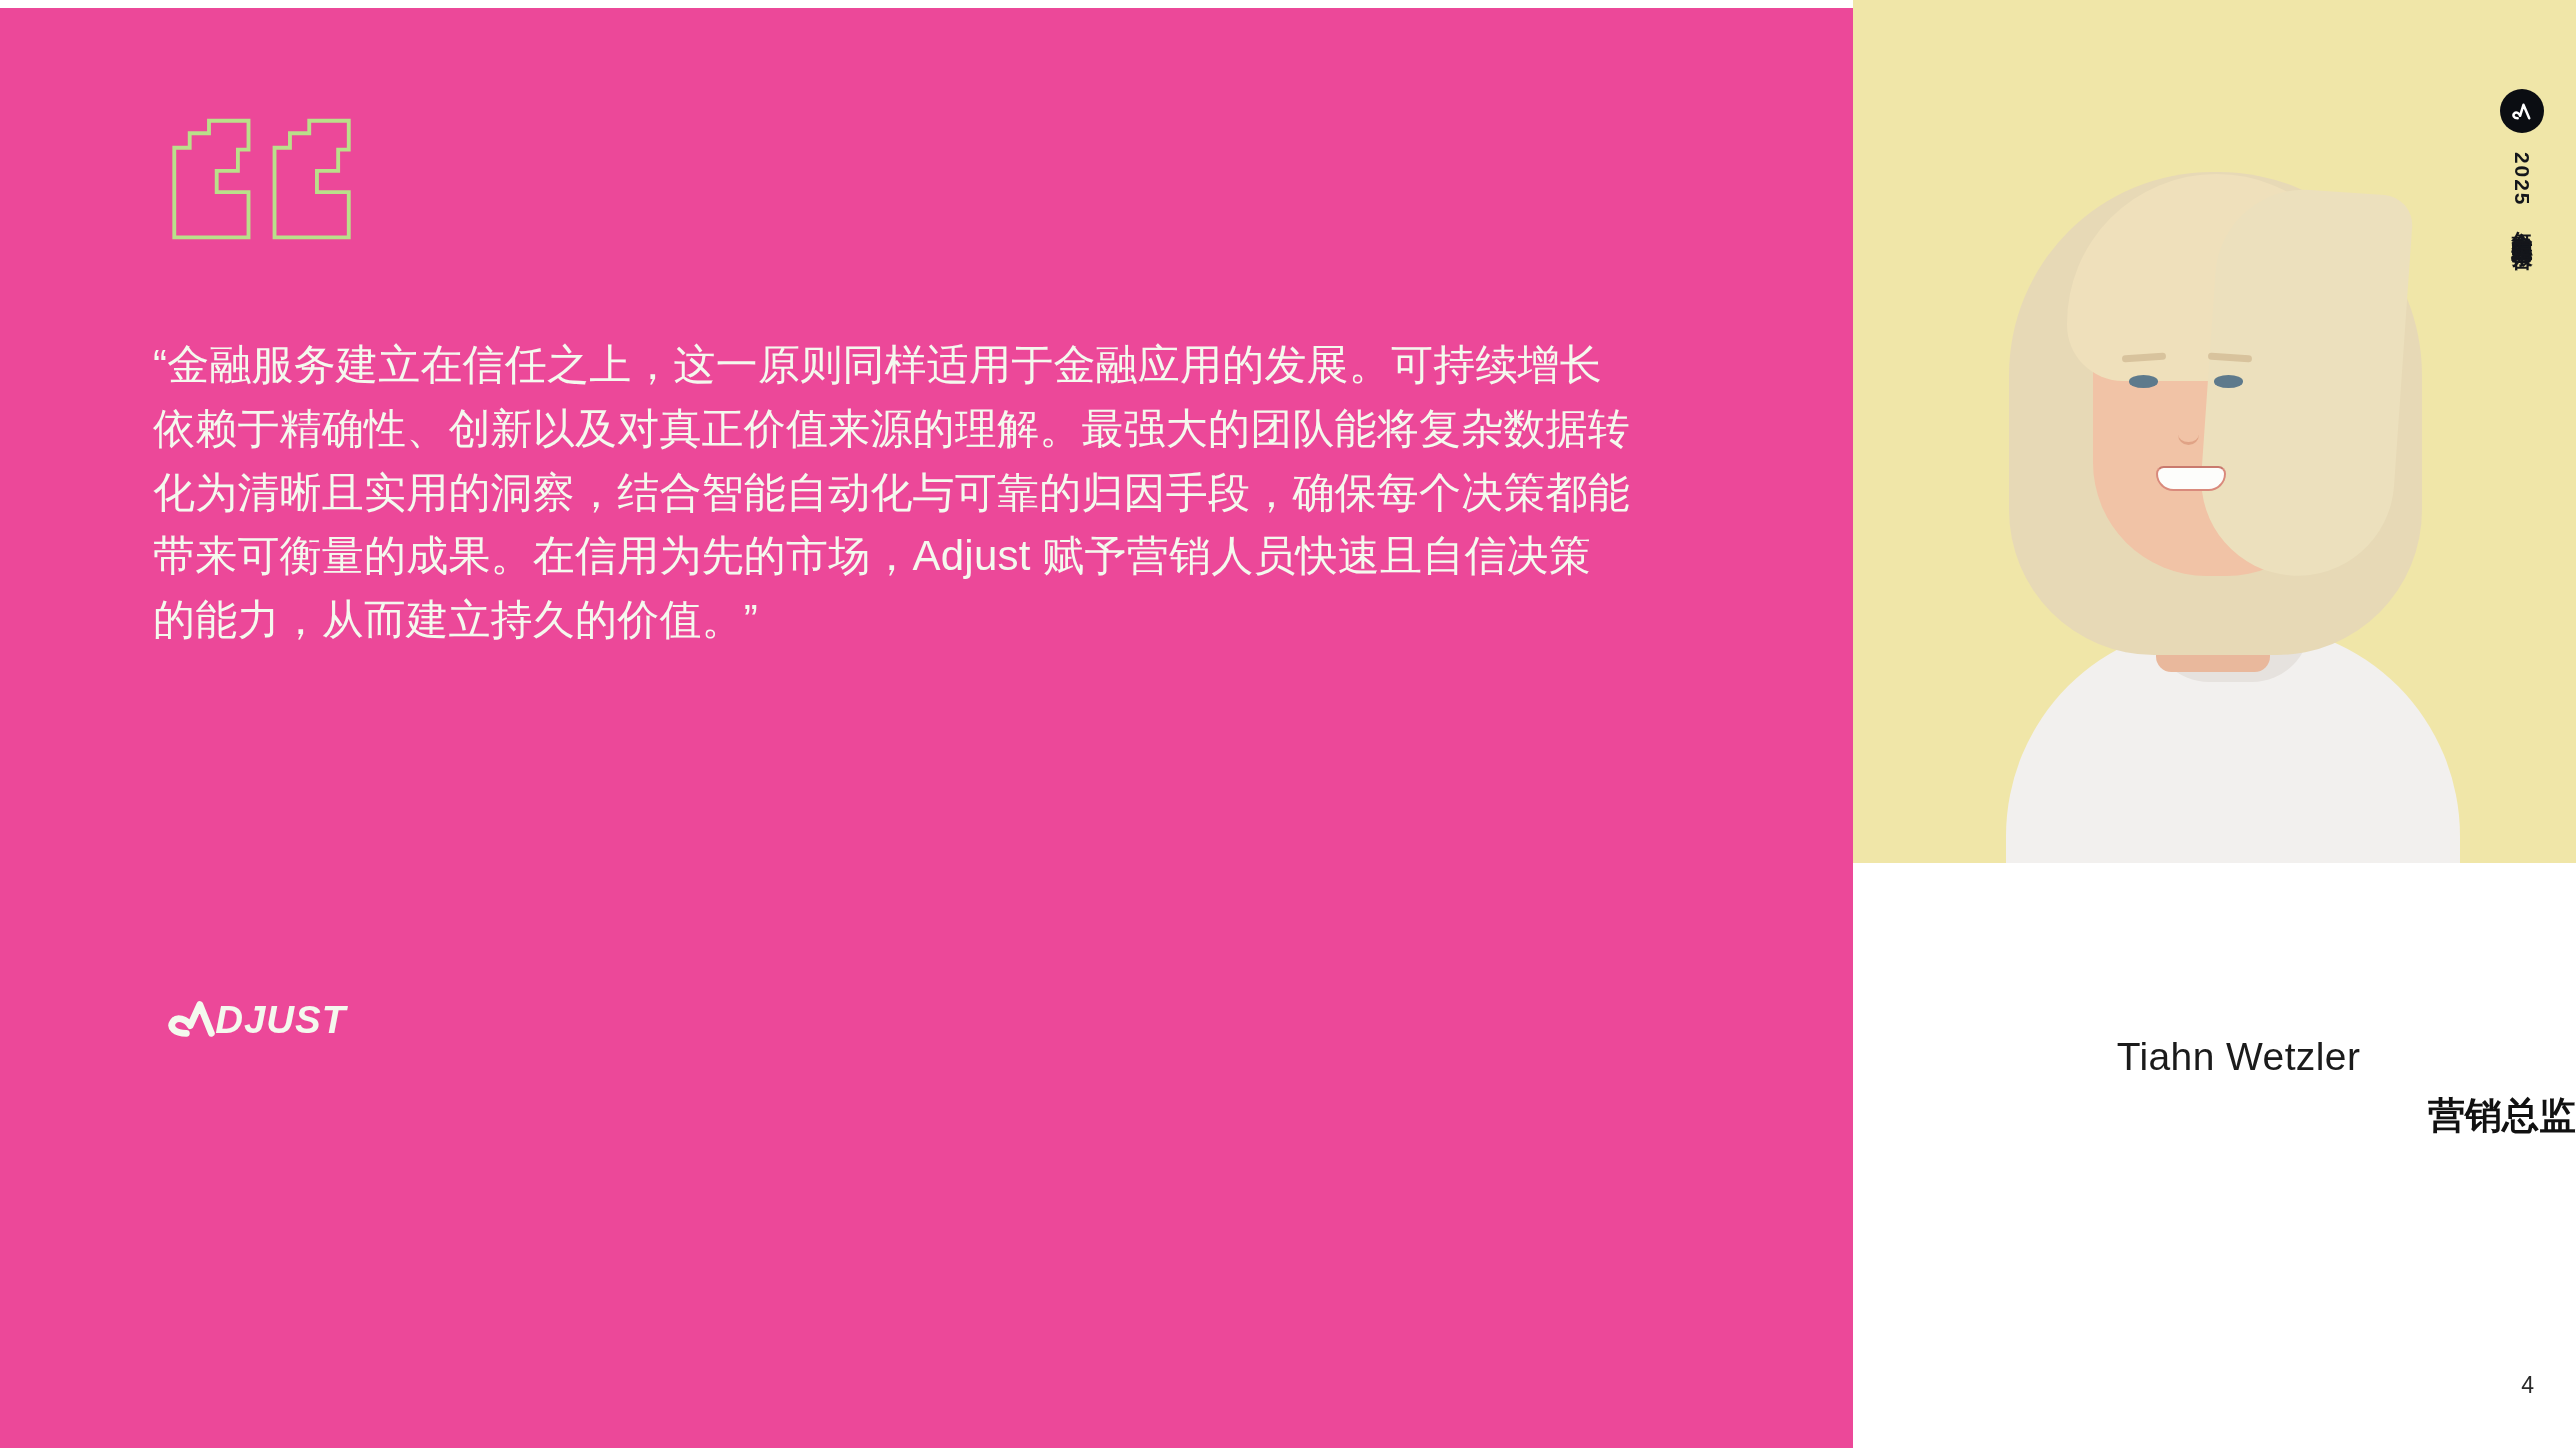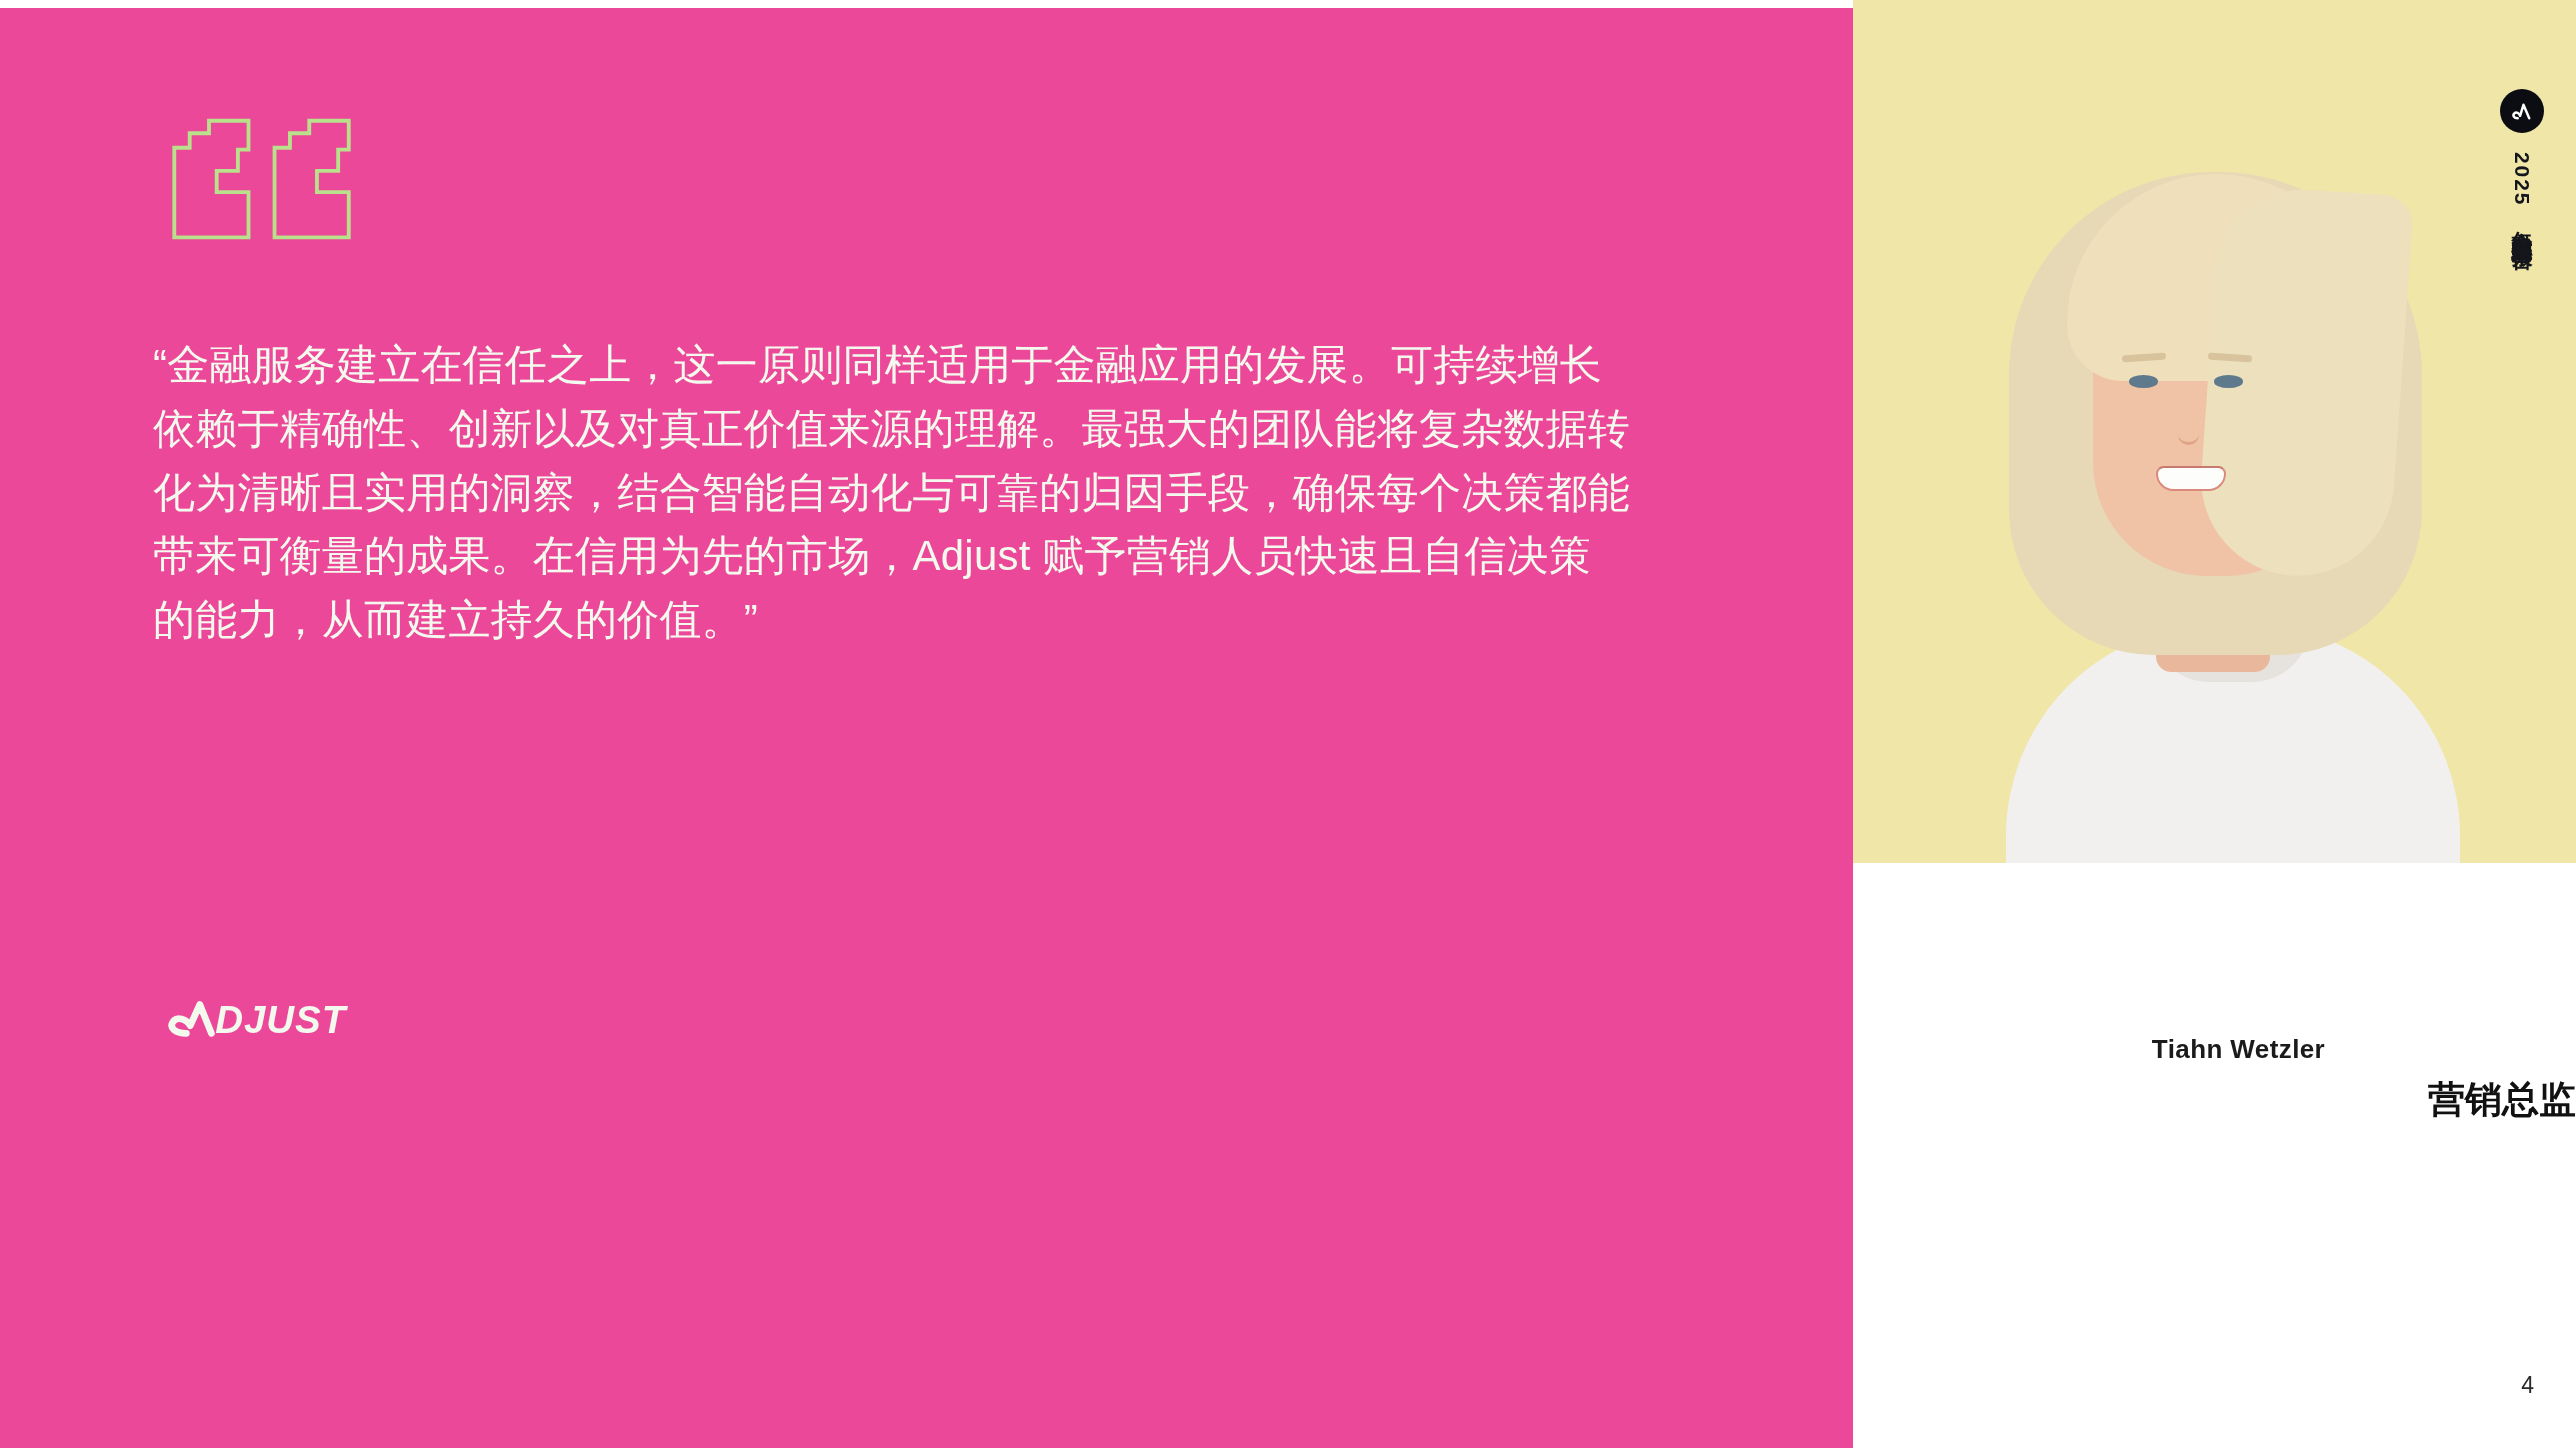--- a/index.html
+++ b/index.html
@@ -190,22 +190,22 @@
   }
 
   
   .caption{
     position:absolute;
     left:0; top:1033px;
     width:723px;
     text-align:center;
   }
   .caption .name{
-    font-size:26px;
-    font-weight:700;
+    font-size:39px;
+    font-weight:400;
     color:#1b1b1b;
     line-height:1.25;
     letter-spacing:0.4px;
     margin-left:48px;
   }
   .caption .role{
     margin-top:11.6px;
     font-size:37px;
     font-weight:700;
     color:#111111;

